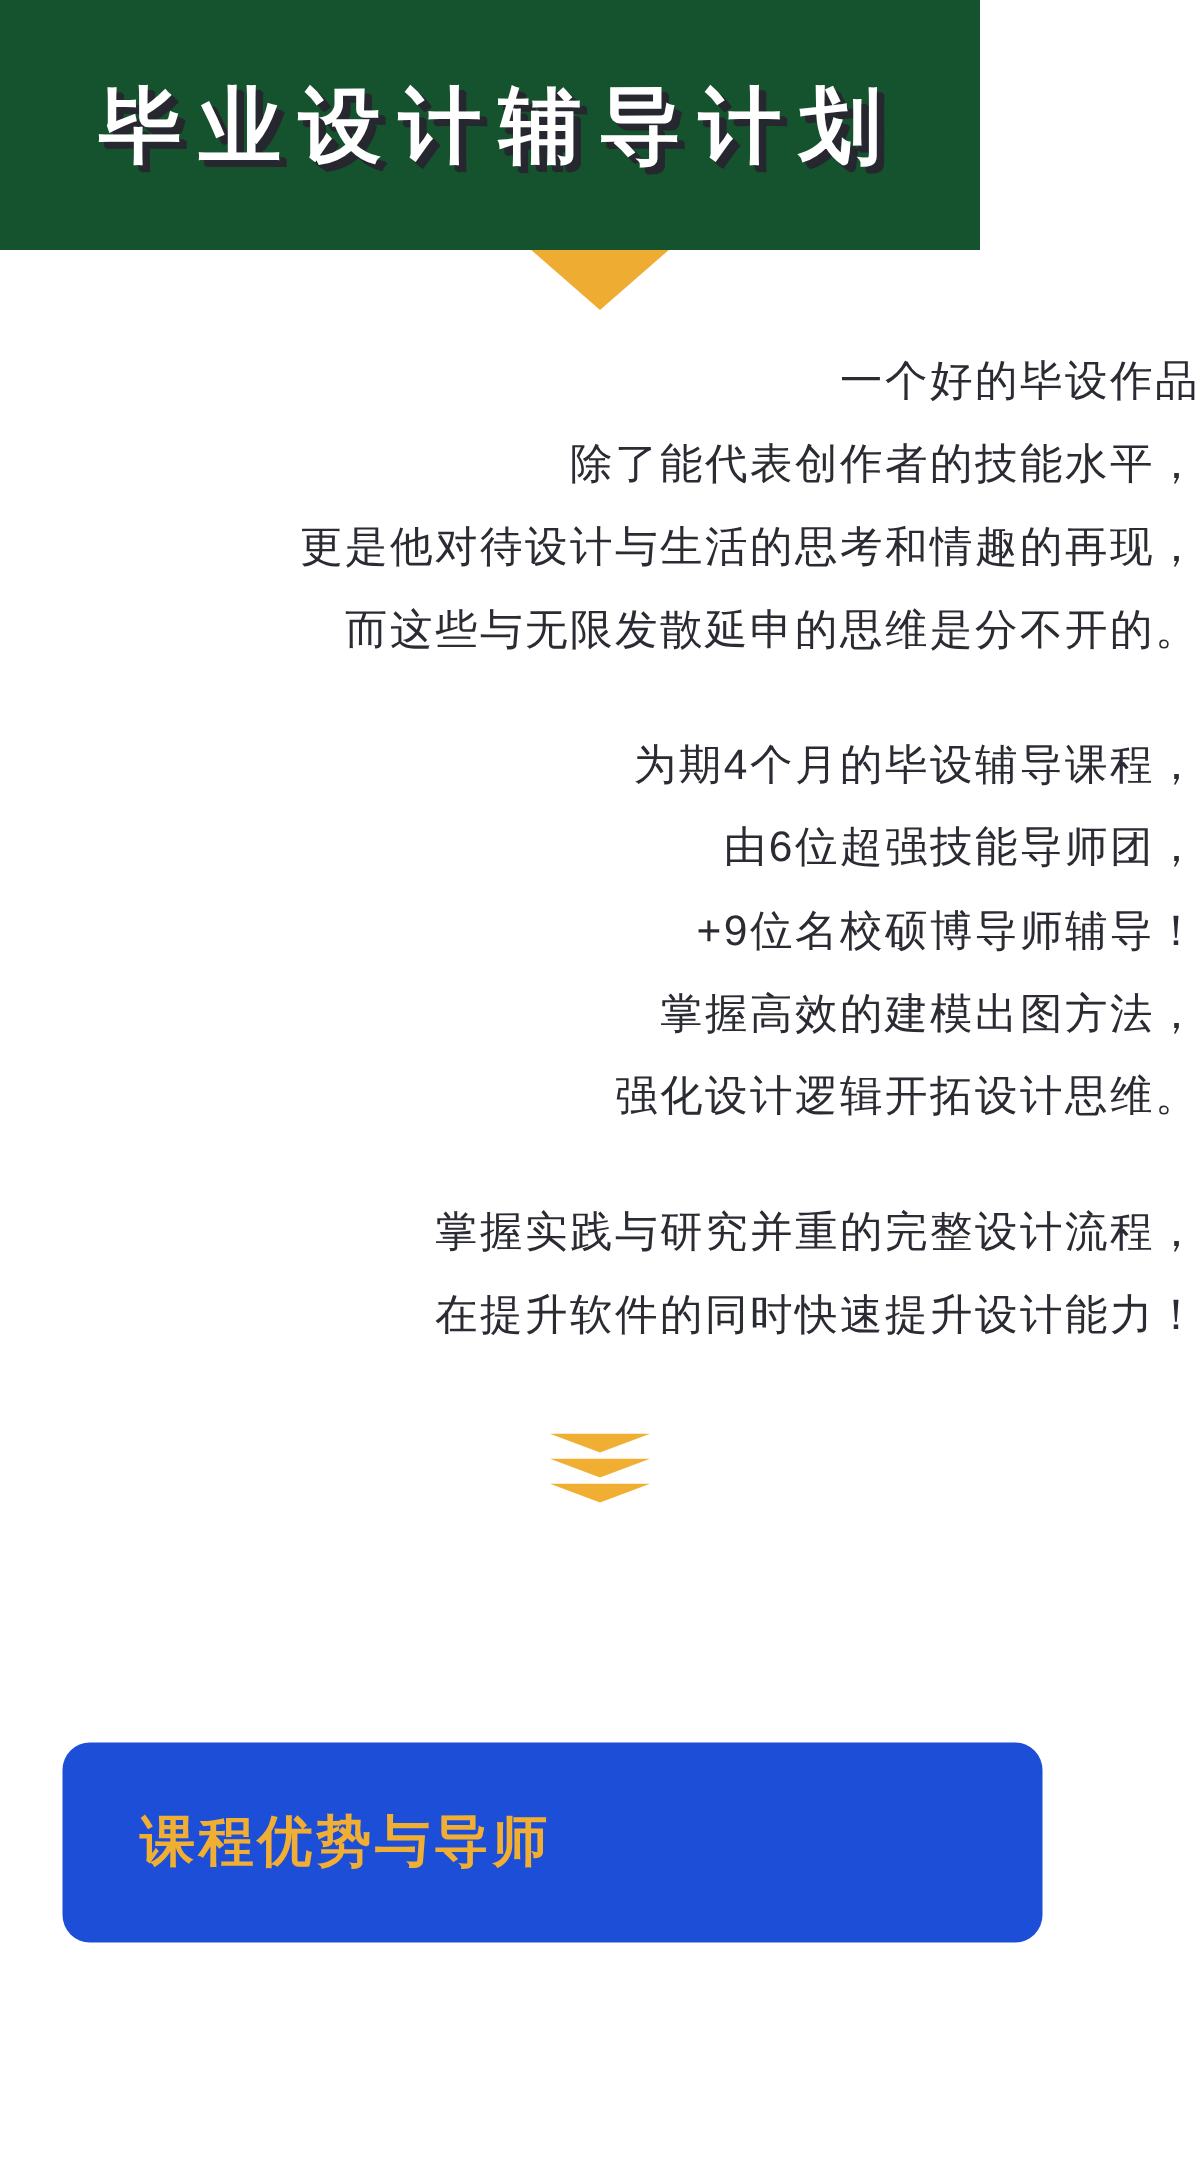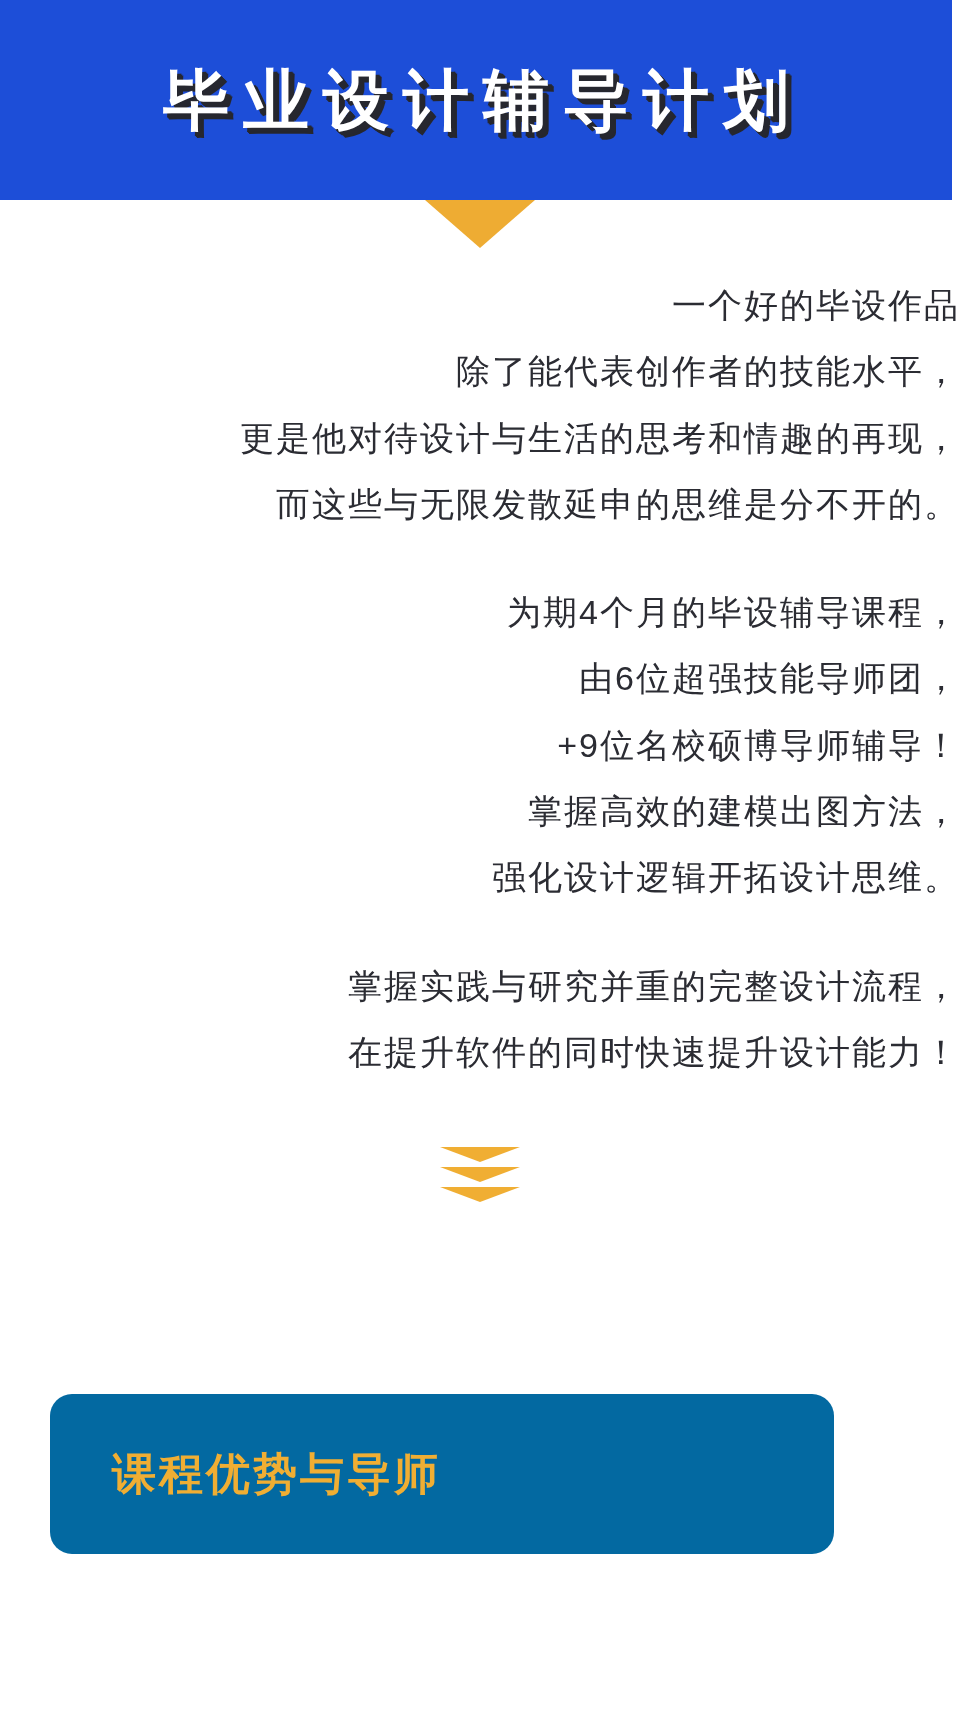--- a/index.html
+++ b/index.html
@@ -11,23 +11,23 @@
     height: 1731px;
     background: #ffffff;
     font-family: "Liberation Sans", "DejaVu Sans", sans-serif;
     overflow: hidden;
     position: relative;
   }
 
   
   .header-banner {
     position: relative;
-    width: 952px;
+    width: 784px;
     height: 200px;
-    background: #1d4ed8;
+    background: #14532d;
     display: flex;
     align-items: center;
     justify-content: center;
   }
   .header-title {
     font-size: 66px;
     font-weight: bold;
     color: #ffffff;
     letter-spacing: 14px;
     text-indent: 14px;
@@ -88,21 +88,21 @@
   .chev.c2 { border-left-width: 40px; border-right-width: 40px; }
   .chev.c3 { border-left-width: 40px; border-right-width: 40px; }
 
   
   .footer-card {
     position: absolute;
     left: 50px;
     top: 1394px;
     width: 784px;
     height: 160px;
-    background: #0369a1;
+    background: #1d4ed8;
     border-radius: 22px;
     display: flex;
     align-items: center;
   }
   .footer-title {
     color: #f0ae33;
     font-size: 44px;
     font-weight: bold;
     letter-spacing: 3px;
     margin-left: 62px;

